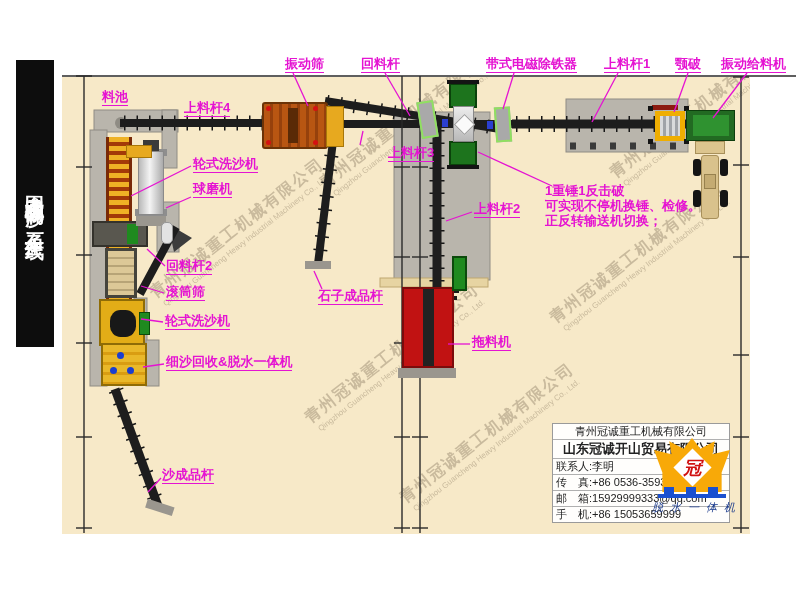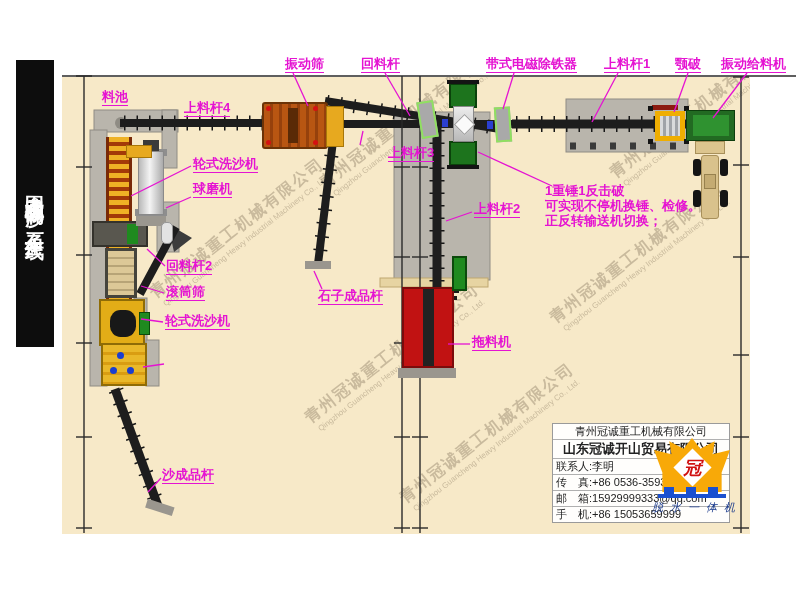--- a/index.html
+++ b/index.html
@@ -348,20 +348,21 @@
   <div class="lb lb-hlg">回料杆</div>
   <div class="lb lb-dscc">带式电磁除铁器</div>
   <div class="lb lb-sl1">上料杆1</div>
   <div class="lb lb-epo">颚破</div>
   <div class="lb lb-zdglj">振动给料机</div>
   <div class="lb lb-liandou">轮式洗沙机</div>
   <div class="lb lb-qmj">球磨机</div>
   <div class="lb lb-hlg2">回料杆2</div>
   <div class="lb lb-gts">滚筒筛</div>
   <div class="lb lb-lsxsj">轮式洗沙机</div>
+  <div class="lb lb-xisha">细沙回收&amp;脱水一体机</div>
   <div class="lb lb-scpg">沙成品杆</div>
   <div class="lb lb-szcpg">石子成品杆</div>
   <div class="lb lb-sl2">上料杆2</div>
   <div class="lb lb-sl3">上料杆3</div>
   <div class="lb lb-tlj">拖料机</div>
 
   <div class="note">
     <div>1重锤1反击破</div>
     <div>可实现不停机换锤、检修。</div>
     <div>正反转输送机切换；</div>

